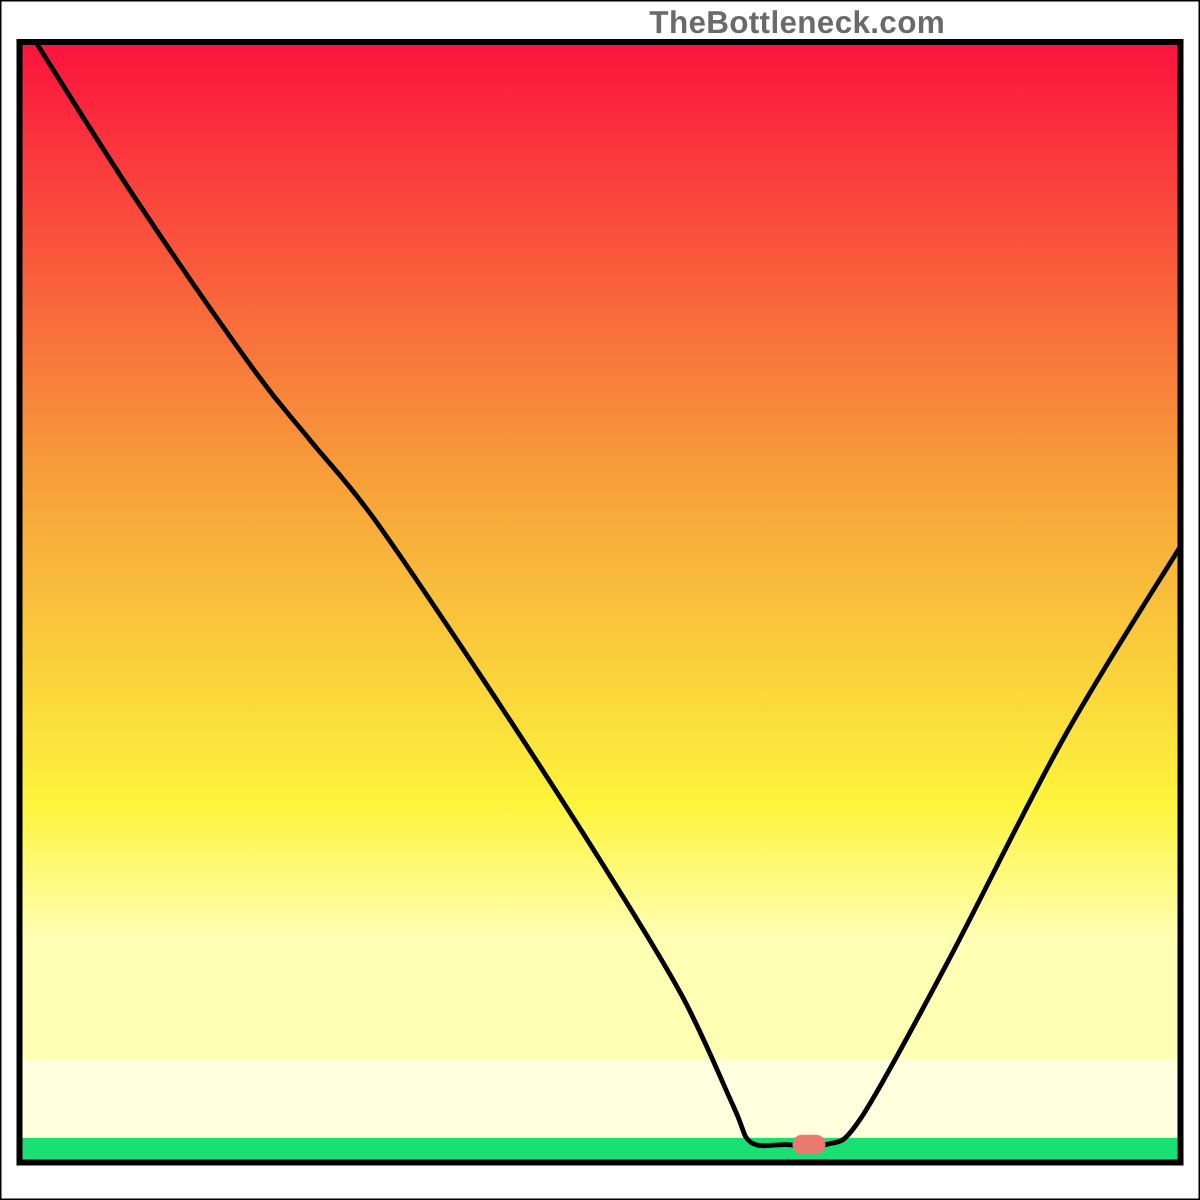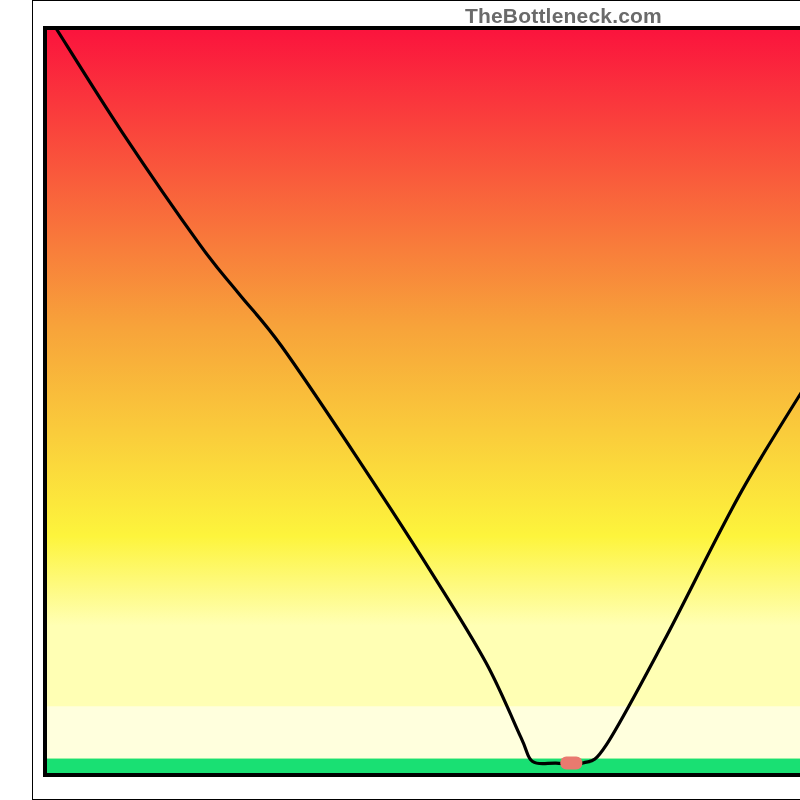--- a/index.html
+++ b/index.html
@@ -10,21 +10,20 @@
     background: #fff;
     overflow: hidden;
     font-family: Arial, Helvetica, sans-serif;
   }
   .frame {
     position: absolute;
     top: 0;
     left: 0;
     width: 640px;
     height: 800px;
-    padding-left: 32px;
   }
   .watermark {
     position: absolute;
     top: 4px;
     right: 10px;
     font-size: 21px;
     font-weight: 600;
     color: #6a6a6a;
     letter-spacing: 0.2px;
     z-index: 50;

